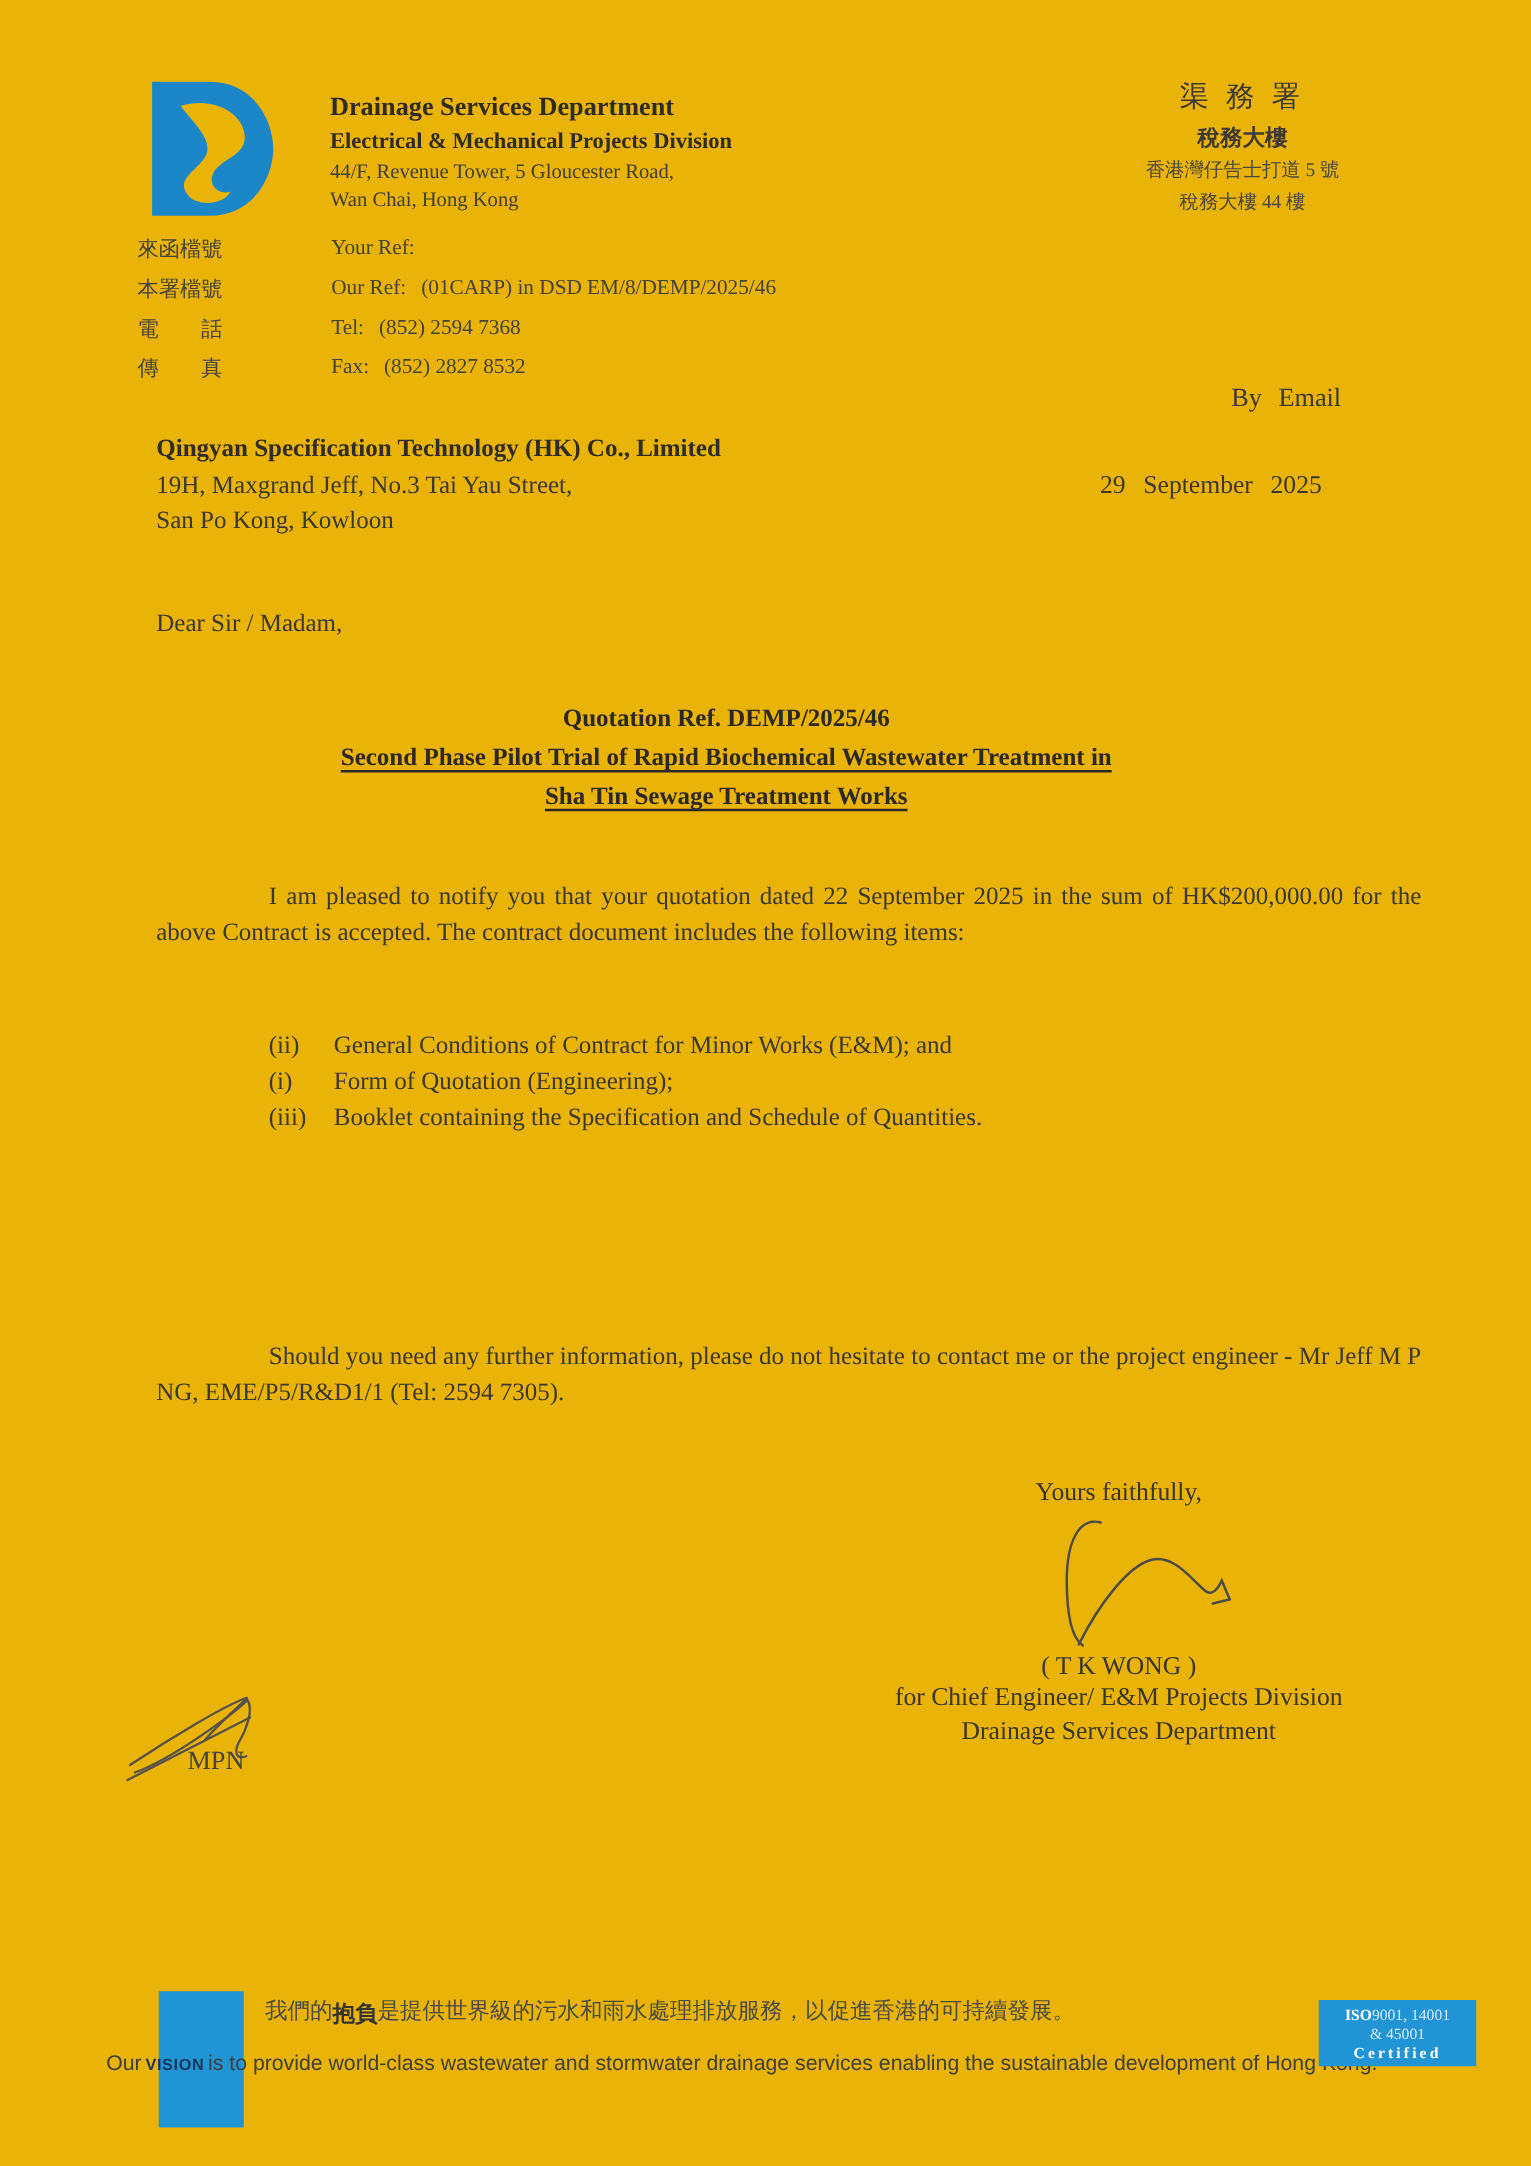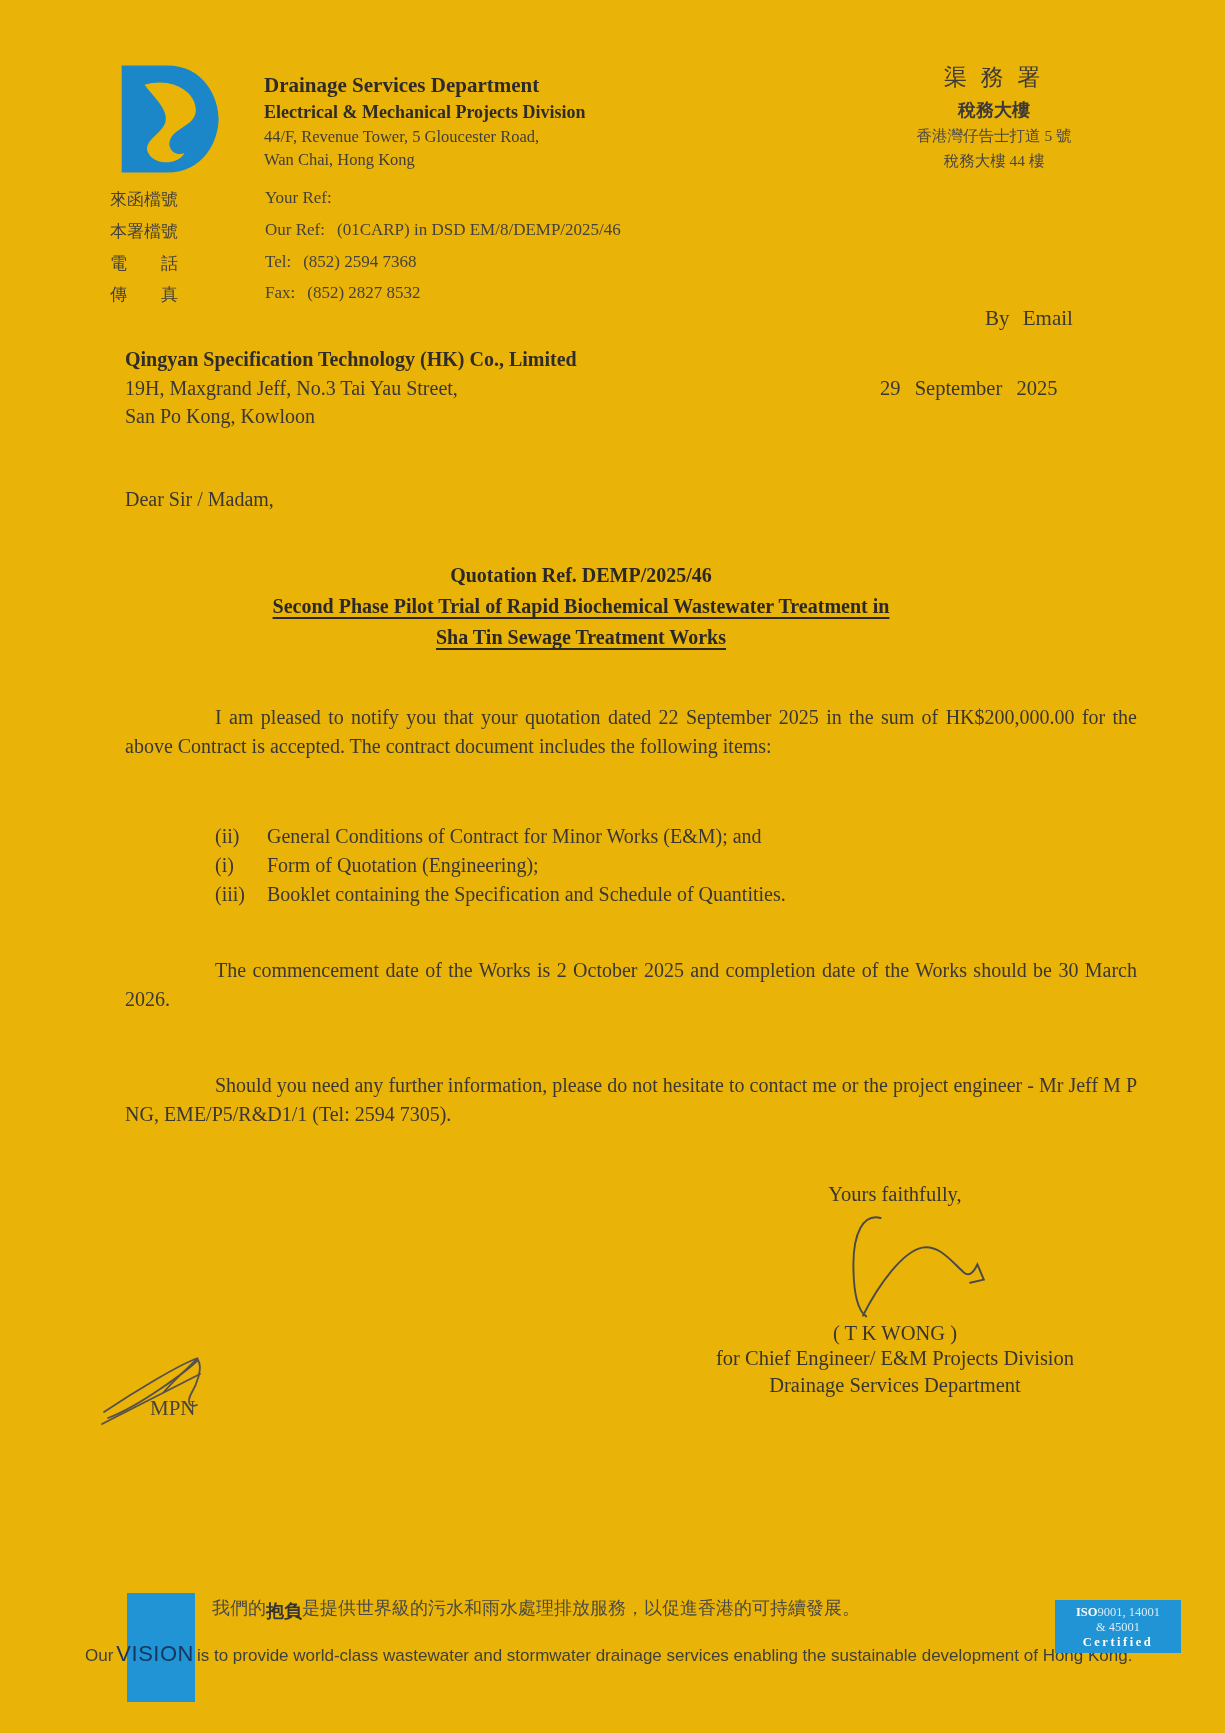--- a/index.html
+++ b/index.html
@@ -44,21 +44,21 @@
   .sigtitle{line-height:27px;}
   
   .mpn{left:100px;top:1350px;width:130px;height:80px;}
   .mpn svg{position:absolute;left:0;top:0;}
   .mpn-text{position:absolute;left:50px;top:46px;font-size:21px;color:#474340;}
   
   .vision-box{left:127px;top:1593px;width:68px;height:109px;background:#2094d4;}
   .vision-zh{left:212px;top:1596px;font-family:"Liberation Sans","DejaVu Sans",sans-serif;font-size:18px;color:#4a4a47;white-space:nowrap;}
   .vision-zh .big{font-size:18px;font-weight:bold;color:#333330;vertical-align:-3px;}
   .vision-en{left:85px;top:1641px;font-family:"Liberation Sans","DejaVu Sans",sans-serif;font-size:17px;color:#3f3f3c;white-space:nowrap;}
-  .vision-en .vis{font-size:22px;font-weight:normal;color:#16365c;letter-spacing:0.5px;padding:0 3px;}
+  .vision-en .vis{font-size:13px;font-weight:bold;color:#16365c;letter-spacing:0.5px;padding:0 3px;}
   .iso-badge{left:1055px;top:1600px;width:126px;height:53px;background:#2094d4;text-align:center;
     font-family:"Liberation Serif","DejaVu Serif",serif;font-size:12.5px;line-height:15px;padding-top:5px;box-sizing:border-box;}
   .iso-badge .b{font-weight:bold;color:#ffffff;}
   .iso-badge .lt{color:#d6ecf9;}
   .iso-cert{font-weight:bold;color:#ffffff;letter-spacing:2.5px;}
 </style>
 </head>
 <body>
 
 <div class="page">
@@ -118,21 +118,20 @@
   </div>
 
   <div class="abs para" style="top:703px;">I am pleased to notify you that your quotation dated 22 September 2025 in the sum of HK$200,000.00 for the above Contract is accepted. The contract document includes the following items:</div>
 
   <div class="abs items">
     <div><span class="marker">(ii)</span><span>General Conditions of Contract for Minor Works (E&amp;M); and</span></div>
     <div><span class="marker">(i)</span><span>Form of Quotation (Engineering);</span></div>
     <div><span class="marker">(iii)</span><span>Booklet containing the Specification and Schedule of Quantities.</span></div>
   </div>
 
-  <div class="abs para" style="top:956px;">The commencement date of the Works is 2 October 2025 and completion date of the Works should be 30 March 2026.</div>
   <div class="abs para" style="top:1071px;">Should you need any further information, please do not hesitate to contact me or the project engineer - Mr Jeff M P NG, EME/P5/R&amp;D1/1 (Tel: 2594 7305).</div>
 
   <div class="abs closing">
     <div>Yours faithfully,</div>
     <div class="sig-wrap">
       <svg width="180" height="112" viewBox="0 0 190 140">
         <g fill="none" stroke="#4a4a4a" stroke-width="2.4" stroke-linecap="round">
           <path d="M52,10 C30,4 18,30 18,68 C18,104 24,126 34,133"></path>
           <path d="M30,132 C50,92 80,52 104,47 C126,43 142,66 156,78 C163,84 169,77 173,68 L181,87 L164,91"></path>
         </g>

